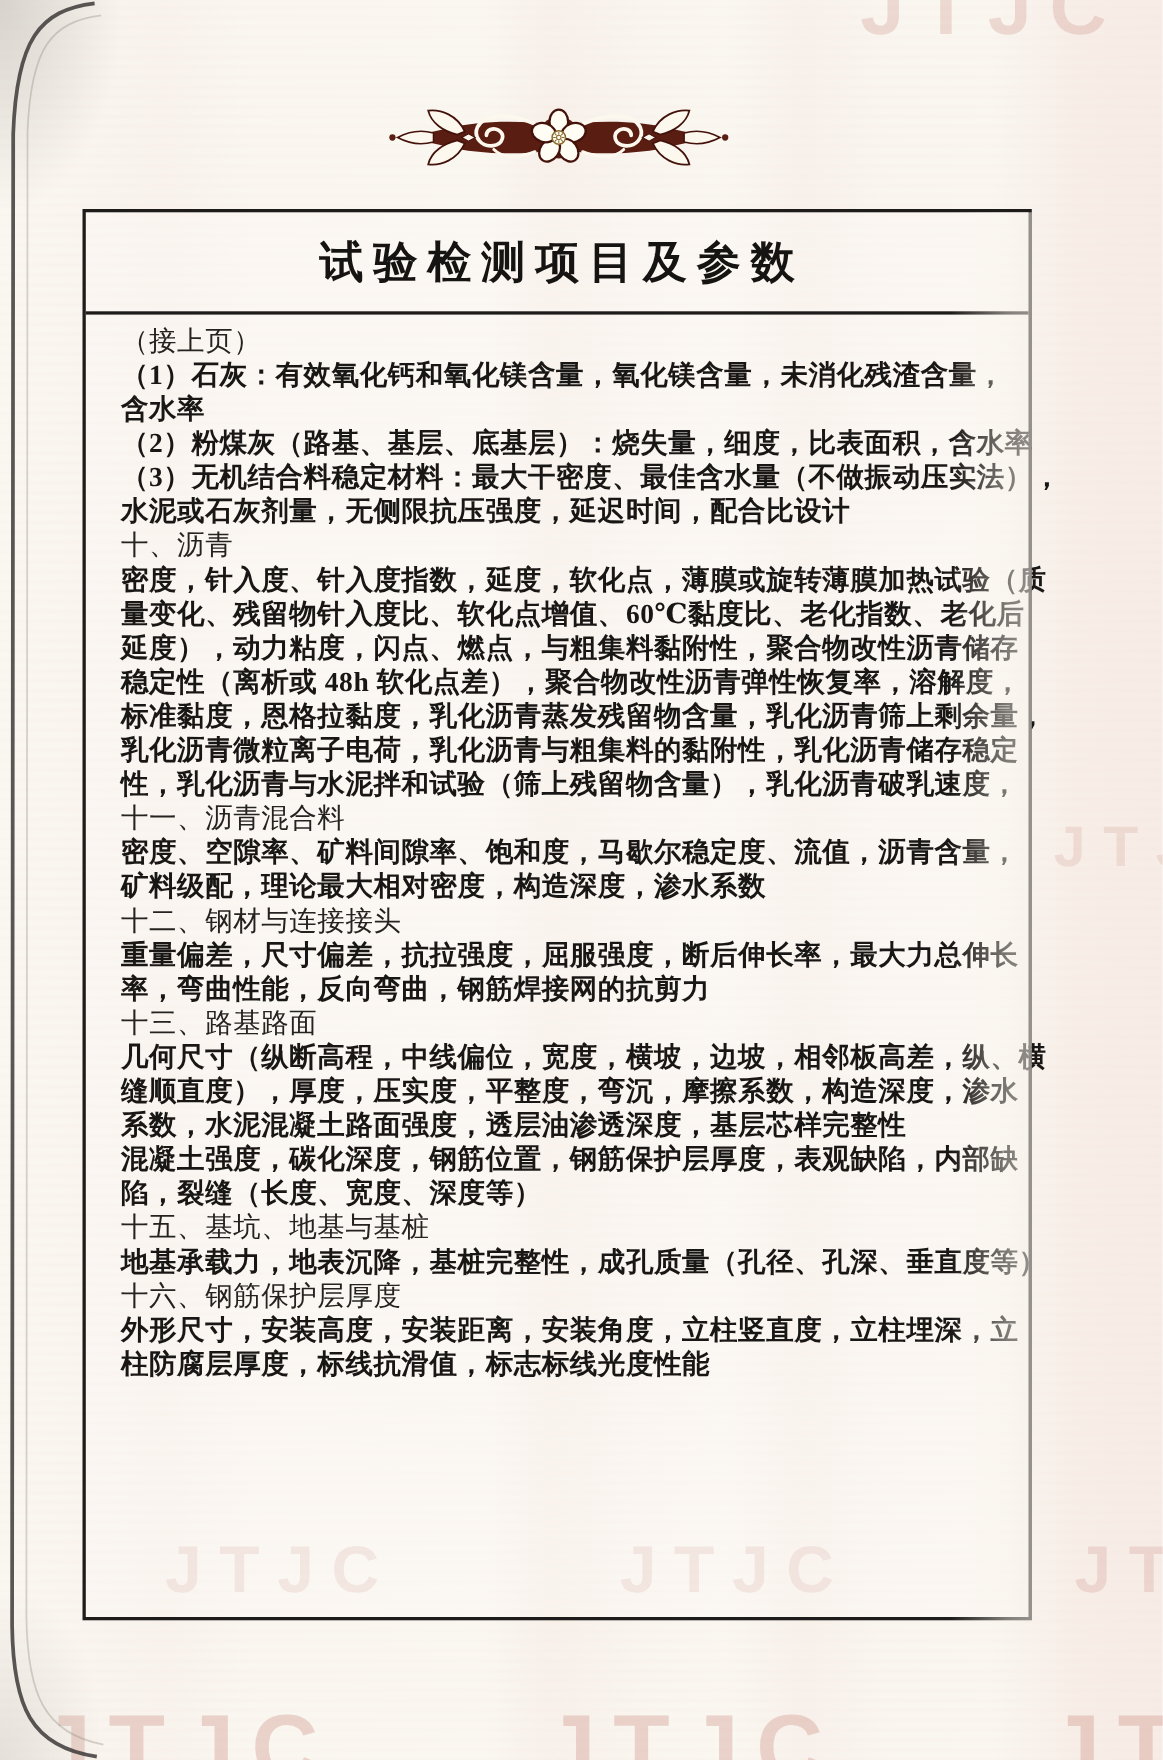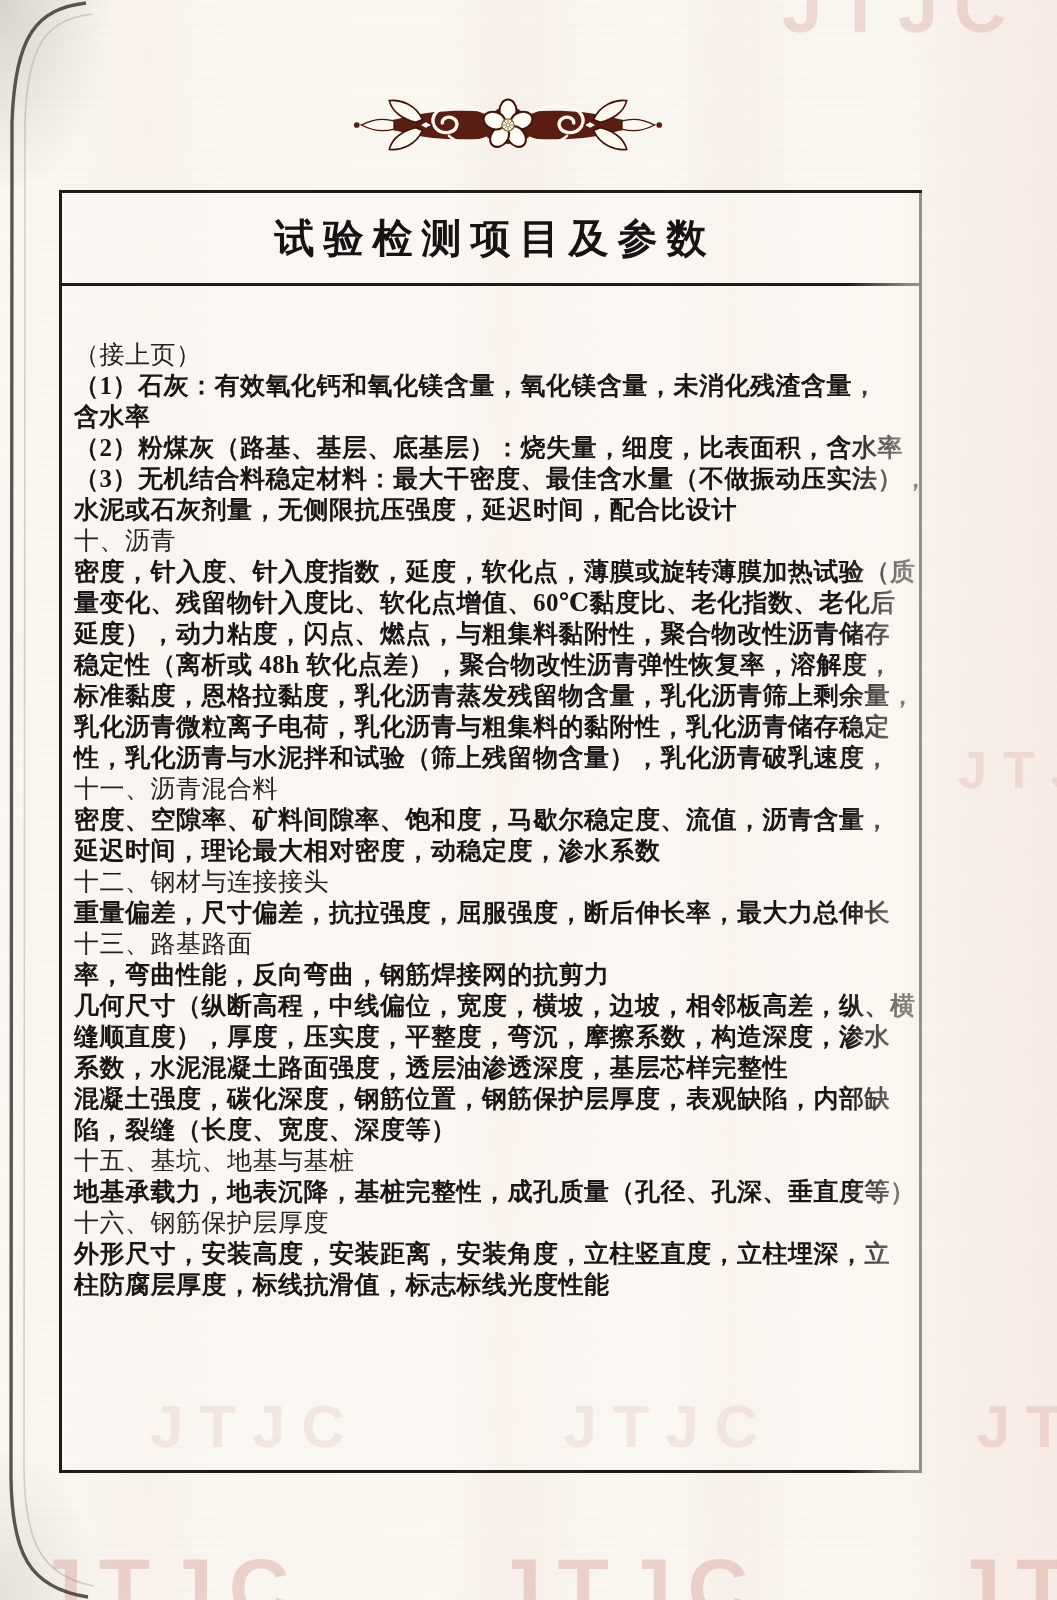--- a/index.html
+++ b/index.html
@@ -47,41 +47,40 @@
   }
   .corner-shade-bottom {
     position:absolute; left:0; bottom:0; width:90px; height:150px;
     background:radial-gradient(ellipse at 0% 100%, rgba(196,190,182,0.40), rgba(196,190,182,0.0) 75%);
     pointer-events:none;
   }
   
   .ornament { position:absolute; left:352px; top:88px; width:312px; height:74px; }
   
   .doc-box {
-    position:absolute; left:59px; top:190px; width:863px; height:1283px;
+    position:absolute; left:75px; top:190px; width:863px; height:1283px;
     border:3px solid #1e1c1a;
     box-sizing:border-box;
     background:rgba(252,250,246,0.35);
   }
   .title-row {
     height:90px;
     border-bottom:3px solid #1e1c1a;
     display:flex; align-items:center; justify-content:center;
   }
   .doc-title {
     margin:0;
     font-size:40px; font-weight:600; color:#161412;
     letter-spacing:9px; padding-left:9px;
     font-family:"Liberation Serif","DejaVu Serif",serif;
     white-space:nowrap;
   }
   .body-text {
     position:relative;
-    padding:9px 0 0 12px;
-    margin-top:44px;
+    padding:9px 0 0 32px;
   }
   .line {
     height:31px; line-height:31px;
     font-size:25px; letter-spacing:0.5px;
     color:#1d1b19;
     white-space:nowrap;
   }
   .line.p { font-weight:600; color:#191715; }
   .line.h { font-weight:400; color:#252320; }
   .fade-right {
@@ -175,25 +174,25 @@
         <div class="line h">十、沥青</div>
         <div class="line p">密度，针入度、针入度指数，延度，软化点，薄膜或旋转薄膜加热试验（质</div>
         <div class="line p">量变化、残留物针入度比、软化点增值、60℃黏度比、老化指数、老化后</div>
         <div class="line p">延度），动力粘度，闪点、燃点，与粗集料黏附性，聚合物改性沥青储存</div>
         <div class="line p">稳定性（离析或 48h 软化点差），聚合物改性沥青弹性恢复率，溶解度，</div>
         <div class="line p">标准黏度，恩格拉黏度，乳化沥青蒸发残留物含量，乳化沥青筛上剩余量，</div>
         <div class="line p">乳化沥青微粒离子电荷，乳化沥青与粗集料的黏附性，乳化沥青储存稳定</div>
         <div class="line p">性，乳化沥青与水泥拌和试验（筛上残留物含量），乳化沥青破乳速度，</div>
         <div class="line h">十一、沥青混合料</div>
         <div class="line p">密度、空隙率、矿料间隙率、饱和度，马歇尔稳定度、流值，沥青含量，</div>
-        <div class="line p">延迟时间，理论最大相对密度，动稳定度，渗水系数</div>
+        <div class="line p">矿料级配，理论最大相对密度，构造深度，渗水系数</div>
         <div class="line h">十二、钢材与连接接头</div>
         <div class="line p">重量偏差，尺寸偏差，抗拉强度，屈服强度，断后伸长率，最大力总伸长</div>
+        <div class="line p">率，弯曲性能，反向弯曲，钢筋焊接网的抗剪力</div>
         <div class="line h">十三、路基路面</div>
-        <div class="line p">率，弯曲性能，反向弯曲，钢筋焊接网的抗剪力</div>
         <div class="line p">几何尺寸（纵断高程，中线偏位，宽度，横坡，边坡，相邻板高差，纵、横</div>
         <div class="line p">缝顺直度），厚度，压实度，平整度，弯沉，摩擦系数，构造深度，渗水</div>
         <div class="line p">系数，水泥混凝土路面强度，透层油渗透深度，基层芯样完整性</div>
         <div class="line p">混凝土强度，碳化深度，钢筋位置，钢筋保护层厚度，表观缺陷，内部缺</div>
         <div class="line p">陷，裂缝（长度、宽度、深度等）</div>
         <div class="line h">十五、基坑、地基与基桩</div>
         <div class="line p">地基承载力，地表沉降，基桩完整性，成孔质量（孔径、孔深、垂直度等）</div>
         <div class="line h">十六、钢筋保护层厚度</div>
         <div class="line p">外形尺寸，安装高度，安装距离，安装角度，立柱竖直度，立柱埋深，立</div>
         <div class="line p">柱防腐层厚度，标线抗滑值，标志标线光度性能</div>

